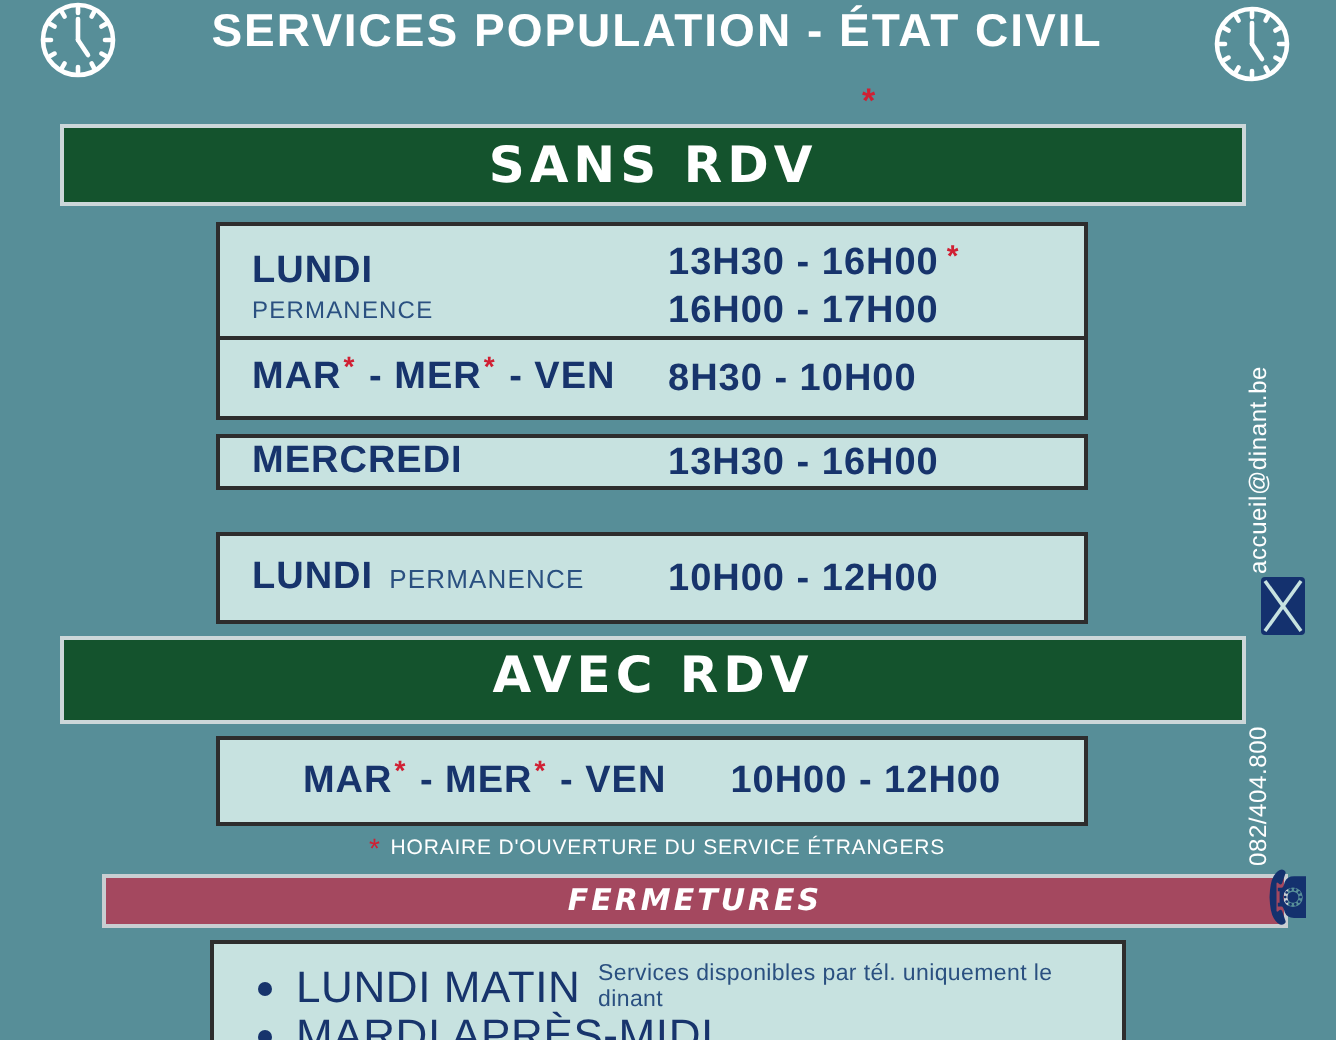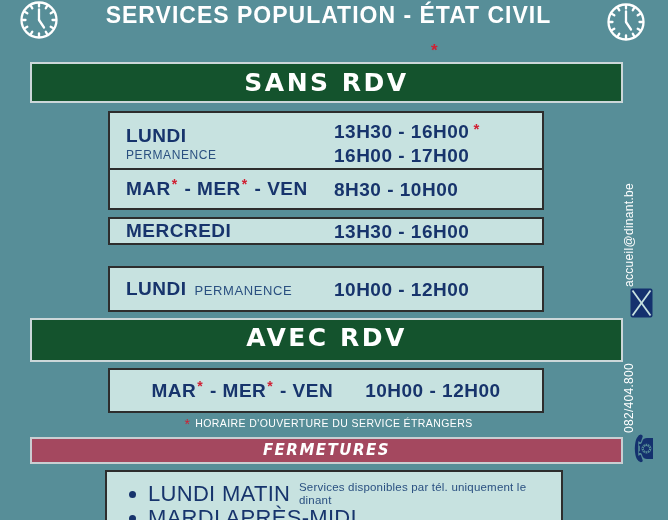--- a/index.html
+++ b/index.html
@@ -28,21 +28,21 @@
   .banner {
     position:absolute; left:30px; width:593px; box-sizing:border-box;
     background:#14532d; border:2px solid #ccd7d9;
     color:#ffffff; text-align:center; font-weight:bold;
     letter-spacing:2.5px; font-family:"DejaVu Sans", sans-serif;
   }
   .banner-sans { top:62px;  height:41px; font-size:25px; line-height:37px; }
   .banner-avec { top:318px; height:44px; font-size:25px; line-height:36px; }
   .banner-ferm {
     top:437px; height:27px; font-size:15px; line-height:23px;
-    background:#a4485f; border-color:#c9ced2; font-style:italic; letter-spacing:1.5px;
+    background:#a4485f; border-color:#c9ced2; font-style:italic; letter-spacing:1.5px;margin-left:21px;
   }
 
   
   .row {
     position:absolute; left:108px; width:436px; box-sizing:border-box;
     background:#c7e2e0; border:2px solid #2d2d2d;
     color:#17346c; display:flex; align-items:center;
     padding:0 16px;
   }
   .row-lundi    { top:111px; height:64px; }

